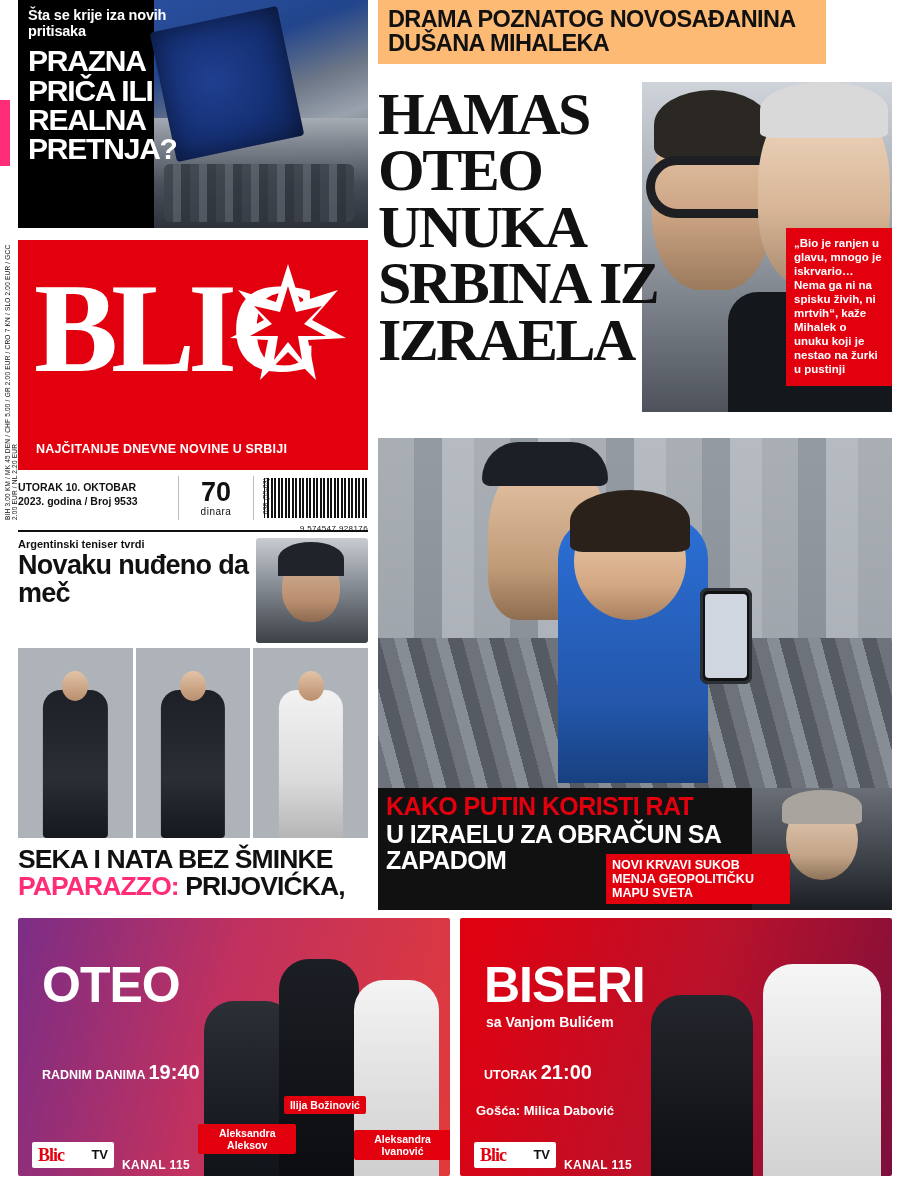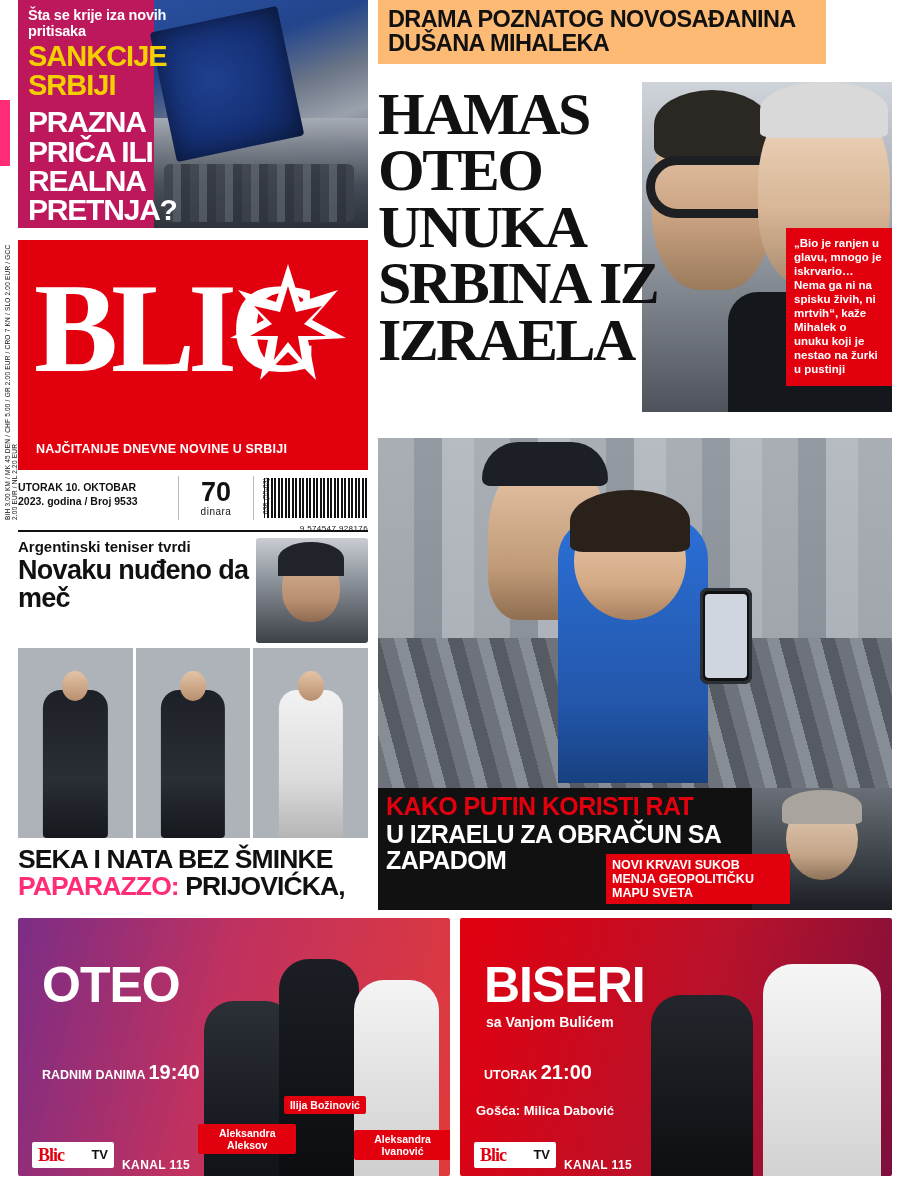--- a/index.html
+++ b/index.html
@@ -3,21 +3,21 @@
 <meta charset="utf-8">
 <style>
   html,body{margin:0;padding:0;background:#fff;}
   body{width:910px;height:1191px;font-family:"Liberation Sans",sans-serif;overflow:hidden;}
   .page{position:relative;width:910px;height:1191px;background:#fff;}
 
   
   .left-col{position:absolute;left:18px;top:0;width:350px;height:910px;}
 
   
-  .sanctions{position:absolute;left:0;top:0;width:350px;height:228px;background:#be185d;overflow:hidden;}
+  .sanctions{position:absolute;left:0;top:0;width:350px;height:228px;background:#000000;overflow:hidden;}
   .sanctions .photo{position:absolute;right:0;top:0;width:214px;height:228px;
      background:linear-gradient(160deg,#2a4f9e 0%,#22458c 25%,#6d7787 45%,#9aa2ad 60%,#5b6573 80%,#3b4350 100%);}
   .sanctions .photo:after{content:"";position:absolute;left:8px;top:18px;width:130px;height:132px;border-radius:4px;
      background:radial-gradient(circle at 40% 45%,#1f3f8f 0%,#153075 55%,#0f2458 100%);transform:rotate(-12deg);
      box-shadow:inset 0 0 26px rgba(0,0,0,.45);}
   .sanctions .stars{position:absolute;left:36px;top:48px;width:78px;height:78px;border-radius:50%;
      box-shadow:0 0 0 0 transparent;}
   .sanctions .stars span{position:absolute;color:#f4d000;font-size:11px;line-height:11px;}
   .sanctions .crowd{position:absolute;left:0;bottom:0;width:214px;height:110px;
      background:linear-gradient(0deg,#2b3038 0%,#474d57 40%,#7d838d 75%,#a8adb5 100%);opacity:.95;}
@@ -44,21 +44,21 @@
   .price{position:absolute;left:160px;top:-2px;width:74px;height:44px;border-left:1px solid #bbb;border-right:1px solid #bbb;text-align:center;}
   .price b{display:block;font-size:27px;font-weight:800;color:#111;line-height:1;padding-top:3px;}
   .price span{display:block;font-size:10px;color:#111;letter-spacing:.5px;}
   .barcode{position:absolute;right:0;top:0;width:104px;height:40px;
      background:repeating-linear-gradient(90deg,#111 0 1.5px,#fff 1.5px 3px,#111 3px 4.5px,#fff 4.5px 7px);}
   .barcode-num{position:absolute;right:0;bottom:-11px;font-size:8px;letter-spacing:.4px;color:#111;}
   .barcode-side{position:absolute;right:106px;top:0;font-size:7px;color:#111;transform:rotate(-90deg);transform-origin:right top;white-space:nowrap;}
 
   
   .djok{position:absolute;left:0;top:530px;width:350px;height:115px;border-top:2px solid #111;}
-  .djok-k{font-size:15px;font-weight:700;color:#111;padding-top:6px;}
+  .djok-k{font-size:11px;font-weight:700;color:#111;padding-top:6px;}
   .djok-t{font-size:27px;font-weight:800;color:#111;line-height:1.02;letter-spacing:-.7px;margin-top:2px;}
   .djok-photo{position:absolute;right:0;top:6px;width:112px;height:105px;border-radius:3px;
      background:linear-gradient(180deg,#c9cdd2 0%,#8d939b 40%,#3c4047 100%);overflow:hidden;}
   .djok-photo:after{content:"";position:absolute;left:26px;top:14px;width:58px;height:70px;border-radius:50% 50% 45% 45%;
      background:linear-gradient(180deg,#d8b79a 0%,#b98e6f 70%,#8d6a50 100%);}
   .djok-photo:before{content:"";position:absolute;left:22px;top:4px;width:66px;height:34px;border-radius:50% 50% 0 0;background:#20242a;z-index:2;}
 
   
   .strip{position:absolute;left:0;top:648px;width:350px;height:190px;display:flex;gap:3px;}
   .strip .ph{flex:1;position:relative;overflow:hidden;background:#aeb3ba;}
@@ -169,21 +169,20 @@
             <span style="left:62px;top:60px">★</span>
           <span style="left:36px;top:70px">★</span>
             <span style="left:10px;top:60px">★</span>
           <span style="left:0;top:36px">★</span>
             <span style="left:10px;top:10px">★</span>
         </div>
         <div class="crowd"></div>
       </div>
       <div class="sanc-text">
         <div class="sanc-kicker">Šta se krije iza novih pritisaka</div>
-        <div class="sanc-title">SANKCIJE SRBIJI</div>
         <div class="sanc-sub">PRAZNA PRIČA ILI REALNA PRETNJA?</div>
       </div>
     </div>
 
     <div class="logo-box">
       <div class="logo-word">BLIC</div>
       <div class="logo-star">
         <svg width="120" height="120" viewBox="0 0 120 120">
           <polygon points="60,0 72,38 110,26 84,56 118,74 80,76 88,116 60,88 32,116 40,76 2,74 36,56 10,26 48,38" fill="#ffffff"></polygon>
           <polygon points="60,22 68,48 94,42 76,60 98,72 70,72 74,96 60,78 46,96 50,72 22,72 44,60 26,42 52,48" fill="#e2000f"></polygon>

